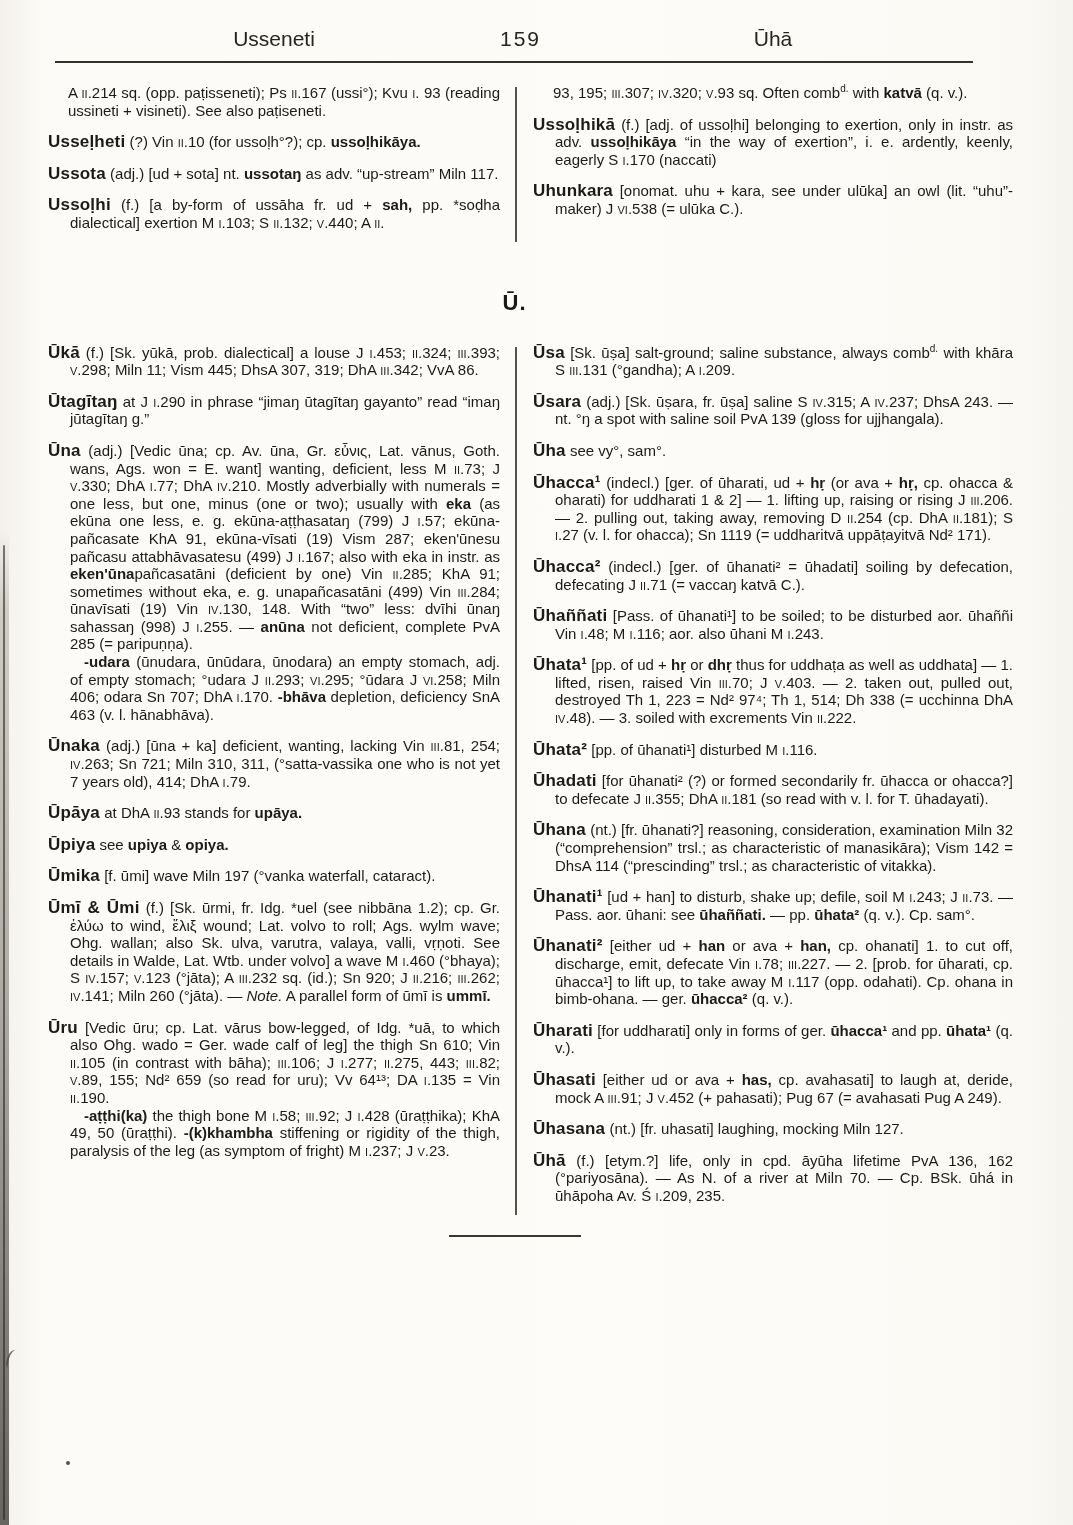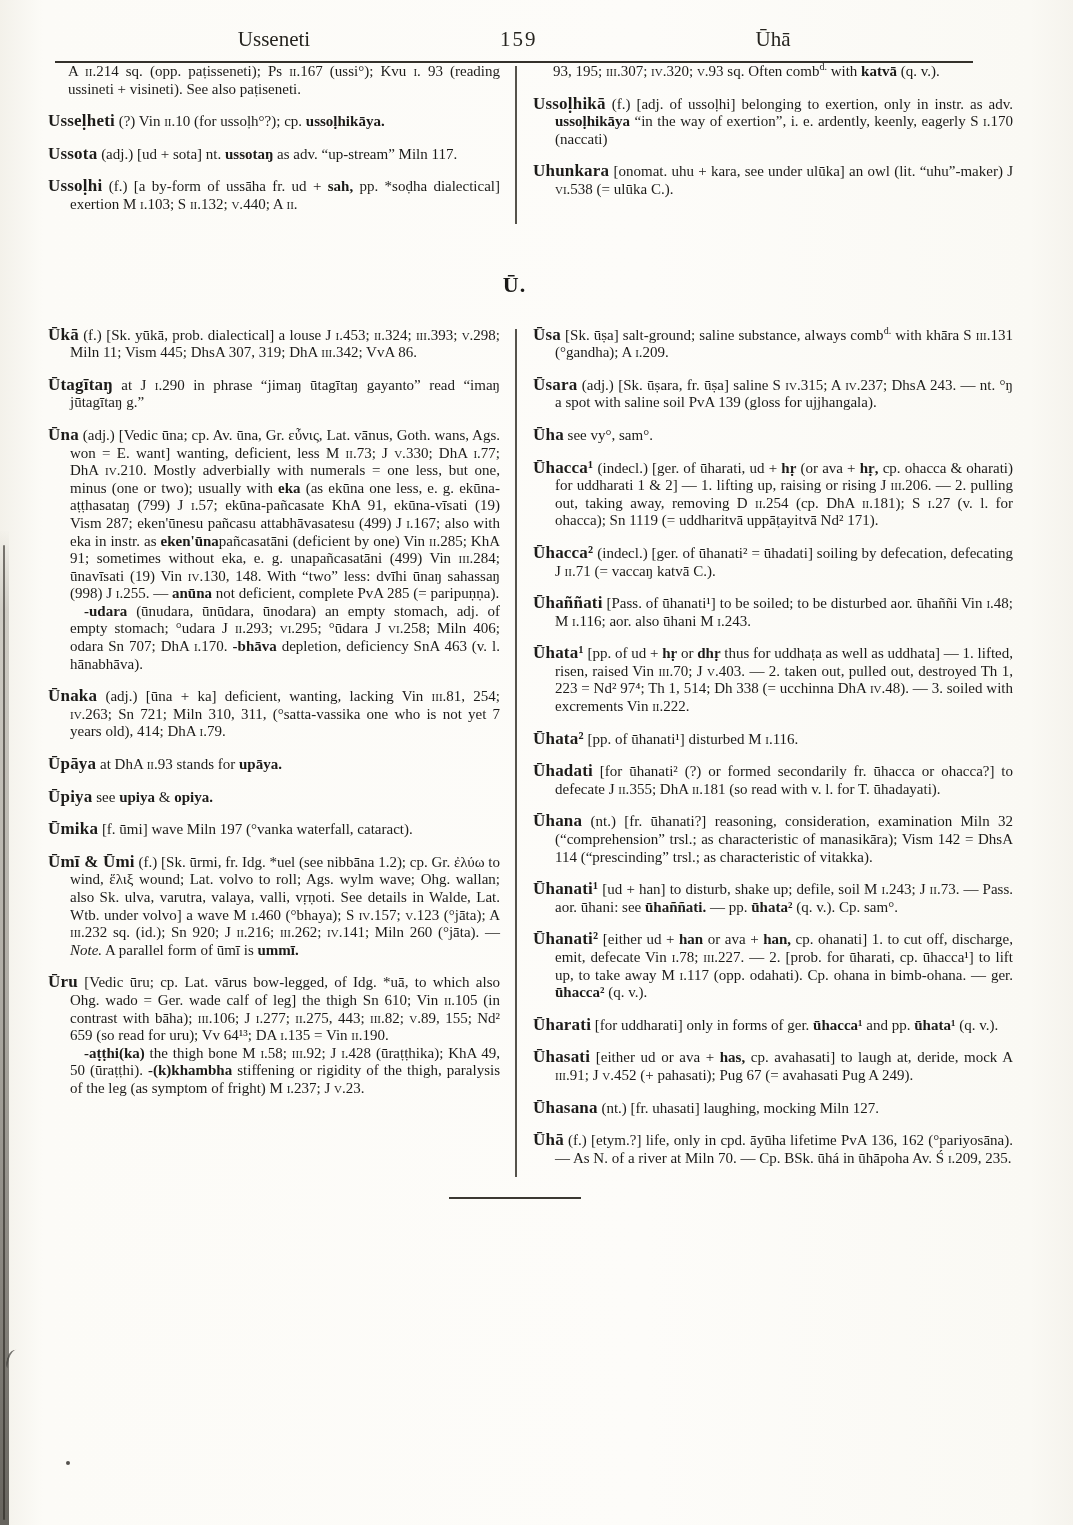--- a/index.html
+++ b/index.html
@@ -2,41 +2,41 @@
 <html><head>
 <meta charset="utf-8">
 <style>
   html,body{margin:0;padding:0;background:#dedbd4;}
   .page{
     position:relative;
     width:1073px;height:1525px;
     margin:0 auto;
     background:linear-gradient(90deg,#f3f1ea 0%,#fcfbf7 4%,#fdfcf9 60%,#faf9f4 96%,#f5f3ed 100%);
     color:#1c1b19;
-    font-family:Liberation Serif, serif;
+    font-family:Liberation Sans, sans-serif;
     overflow:hidden;
   }
   
   .hdr{
     display:grid;grid-template-columns:452px 33px 480px;
     margin-left:48px;padding-top:27px;
     font-size:21px;line-height:24px;color:#26241f;
   }
   .hdr .h-left,.hdr .h-right,.hdr .h-center{text-align:center;}
   .hdr .h-center{letter-spacing:2px;}
   .header-rule{
     margin:10px 0 0 55px;width:918px;height:0;
     border-top:2.5px solid #34312b;
   }
   
   .two-col{
     display:grid;grid-template-columns:452px 33px 480px;
     margin-left:48px;
   }
-  .top-section{}
+  .top-section{margin-top:21px;}
   .gutter{position:relative;}
   .gutter::after{
     content:"";position:absolute;left:15px;top:3px;bottom:4px;width:1.6px;
     background:#56534c;
   }
   .section-letter{
     position:relative;left:-22px;
     text-align:center;font-weight:bold;font-size:22px;
     margin:44px 0 28px 0;letter-spacing:1px;color:#1a1917;
   }

